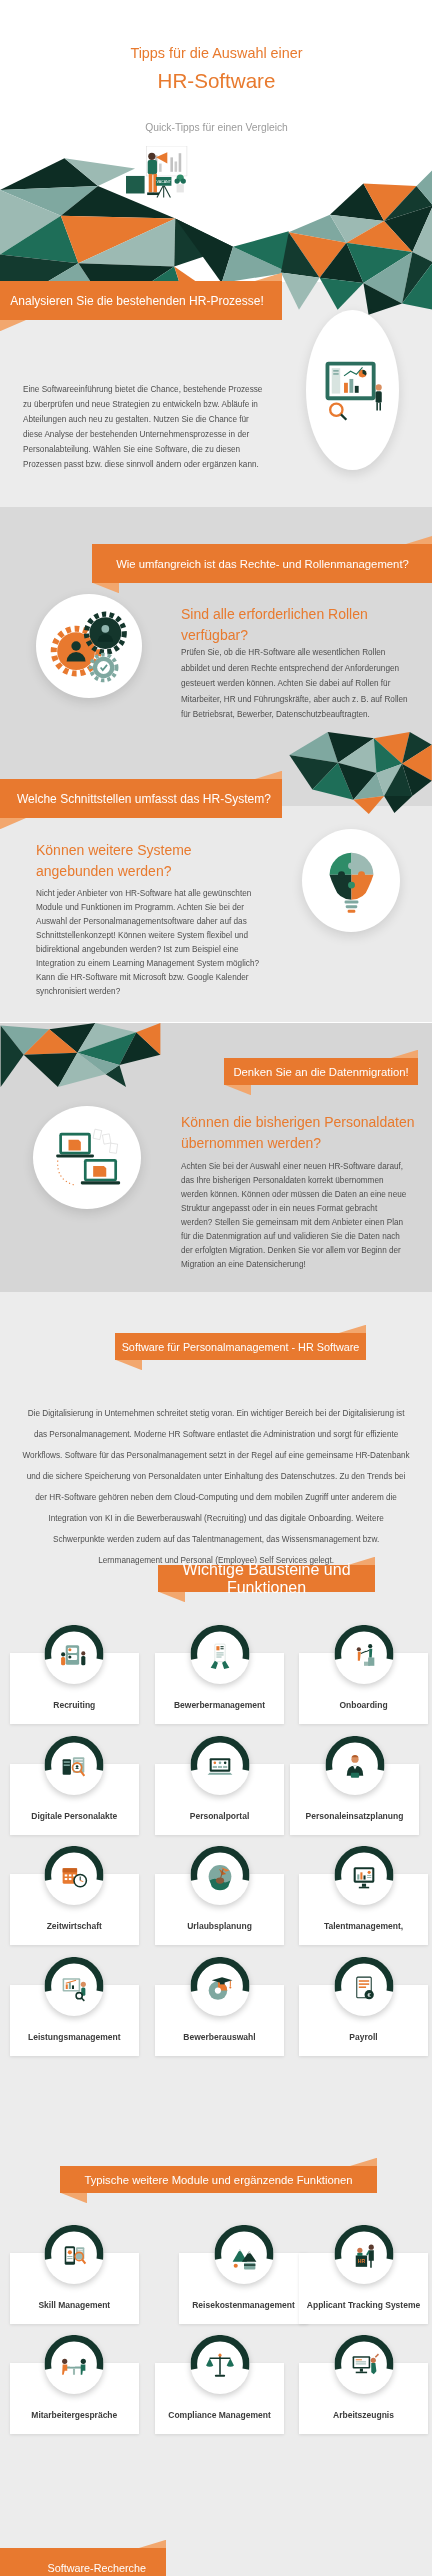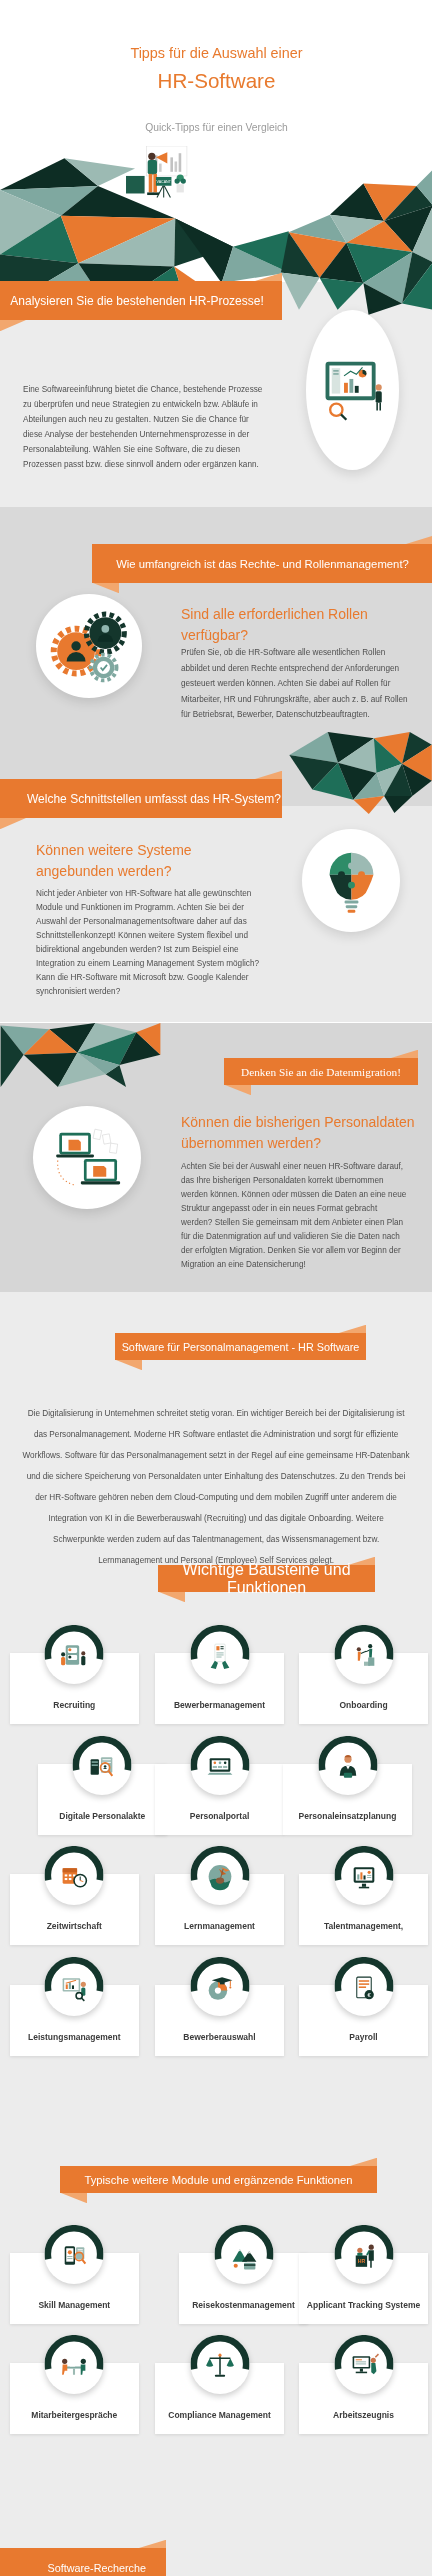--- a/index.html
+++ b/index.html
@@ -173,21 +173,21 @@
       <polygon points="135,132 180,80 195,125" fill="#7FA8A0"></polygon>
       <polygon points="180,80 230,62 195,125" fill="#9CBAB3"></polygon>
       <polygon points="230,62 288,25 288,95" fill="#E8792F"></polygon>
       <polygon points="230,62 288,95 250,125" fill="#0D2D24"></polygon>
       <polygon points="195,125 230,62 250,125" fill="#133A2F"></polygon>
       <polygon points="135,132 195,125 165,160" fill="#E8792F"></polygon>
       <polygon points="195,125 250,125 215,158" fill="#0D2D24"></polygon>
     </svg>
 
   <div class="ribbon" style="left:0;top:779px;width:282px;font-size:12px;">
-    <span class="txt" style="padding-left:27px;">Welche Schnittstellen umfasst das HR-System?</span>
+    <span class="txt" style="padding-left:17px;">Welche Schnittstellen umfasst das HR-System?</span>
     <span class="fold bl"></span>
     <span class="fold tr"></span>
   </div>
 
   <div class="h2" style="left:36px;top:840px;width:237px;">Können weitere Systeme angebunden werden?</div>
   <div class="body-text" style="left:36px;top:887px;width:227px;line-height:14px;">Nicht jeder Anbieter von HR-Software hat alle gewünschten Module und Funktionen im Programm. Achten Sie bei der Auswahl der Personalmanagementsoftware daher auf das Schnittstellenkonzept! Können weitere System flexibel und bidirektional angebunden werden? Ist zum Beispiel eine Integration zu einem Learning Management System möglich? Kann die HR-Software mit Microsoft bzw. Google Kalender synchronisiert werden?</div>
   <div class="bubble" style="left:302px;top:829px;width:98px;height:103px;">
     <svg width="77" height="81" viewBox="0 0 200 200">
       <path d="M100,28 A57,57 0 0 0 43,85 L100,85 Z" fill="#2E8C68"></path>
       <path d="M100,28 A57,57 0 0 1 157,85 L100,85 Z" fill="#9CBAB3"></path>
@@ -211,21 +211,21 @@
       <polygon points="45,62 95,12 150,58" fill="#E8792F"></polygon>
       <polygon points="45,62 150,58 112,125" fill="#0D2D24"></polygon>
       <polygon points="112,125 150,58 205,100" fill="#9CBAB3"></polygon>
       <polygon points="150,58 265,18 232,82" fill="#1E6E58"></polygon>
       <polygon points="232,82 265,18 312,62" fill="#0D2D24"></polygon>
       <polygon points="205,100 232,82 245,125" fill="#133A2F"></polygon>
       <polygon points="150,58 232,82 205,100" fill="#7FA8A0"></polygon>
       <polygon points="265,18 312,0 312,62" fill="#E8792F"></polygon>
     </svg>
 
-  <div class="ribbon center" style="left:224px;top:1058px;width:194px;height:27px;font-size:11.3px;font-family:Liberation Serif, serif;">
+  <div class="ribbon center" style="left:224px;top:1058px;width:194px;height:27px;font-size:11.3px;">
     <span class="txt">Denken Sie an die Datenmigration!</span>
     <span class="fold br-inner"></span>
     <span class="fold tr"></span>
   </div>
 
   <div class="bubble" style="left:33px;top:1106px;width:108px;height:103px;">
     <svg width="82" height="77" viewBox="0 0 200 200">
       <rect x="28" y="36" width="82" height="56" rx="6" fill="#1E6E58"></rect>
       <rect x="35" y="43" width="68" height="42" fill="#ffffff"></rect>
       <path d="M52,54 h26 l6,6 v22 h-32 Z" fill="#E8792F"></path>
@@ -308,21 +308,21 @@
             <circle cx="20" cy="16" r="4" fill="#5B3A2E"></circle>
             <path d="M18,21 L24,21 L22,38 L18,38 Z" fill="#E8792F"></path>
             <line x1="24" y1="24" x2="34" y2="20" stroke="#14362C" stroke-width="2"></line>
             <circle cx="42" cy="10" r="4" fill="#14362C"></circle>
             <path d="M40,15 L46,15 L45,32 L40,32 Z" fill="#1E6E58"></path>
             <line x1="40" y1="18" x2="33" y2="21" stroke="#14362C" stroke-width="2"></line>
           </svg>
         </div>
         <div class="card-label">Onboarding</div>
       </div>
-      <div class="card" style="left: 9.8px; top: 1764px; margin-left: 28px;">
+      <div class="card" style="left: 9.8px; top: 1764px;">
         <div class="card-circle">
           <svg width="59" height="59" viewBox="0 0 115 115" style="left:0;top:0;">
             <path d="M7.3,66.4 A51,51 0 1 1 107.7,66.4" fill="none" stroke="#14362C" stroke-width="13"></path>
           </svg>
           <svg width="31" height="31" viewBox="0 0 60 60" style="left:14px;top:15.5px;">
             <rect x="8" y="14" width="16" height="30" rx="2" fill="#14362C"></rect>
             <rect x="10" y="18" width="12" height="3" fill="#7FA8A0"></rect>
             <rect x="10" y="24" width="12" height="3" fill="#7FA8A0"></rect>
             <rect x="28" y="10" width="22" height="30" rx="2" fill="#9CBAB3"></rect>
             <rect x="31" y="14" width="16" height="2" fill="#fff"></rect>
@@ -348,21 +348,21 @@
             <circle cx="30" cy="21" r="2.5" fill="#7FA8A0"></circle>
             <circle cx="40" cy="21" r="2.5" fill="#14362C"></circle>
             <rect x="16" y="27" width="8" height="4" fill="#9CBAB3"></rect>
             <rect x="26" y="27" width="8" height="4" fill="#9CBAB3"></rect>
             <rect x="36" y="27" width="8" height="4" fill="#9CBAB3"></rect>
             <path d="M6,44 L54,44 L50,40 L10,40 Z" fill="#7FA8A0"></path>
           </svg>
         </div>
         <div class="card-label">Personalportal</div>
       </div>
-      <div class="card" style="left: 283px; top: 1764px;">
+      <div class="card" style="left: 290px; top: 1764px;">
         <div class="card-circle">
           <svg width="59" height="59" viewBox="0 0 115 115" style="left:0;top:0;">
             <path d="M7.3,66.4 A51,51 0 1 1 107.7,66.4" fill="none" stroke="#14362C" stroke-width="13"></path>
           </svg>
           <svg width="31" height="31" viewBox="0 0 60 60" style="left:14px;top:15.5px;">
             <circle cx="30" cy="14" r="7" fill="#D98E5F"></circle>
             <path d="M23,10 a8,8 0 0 1 14,0 Z" fill="#B05C2A"></path>
             <path d="M14,46 q0,-20 16,-20 q16,0 16,20 Z" fill="#14362C"></path>
             <path d="M26,26 L34,26 L30,34 Z" fill="#fff"></path>
             <rect x="22" y="40" width="16" height="10" rx="2" fill="#1E6E58"></rect>
@@ -397,21 +397,21 @@
           </svg>
           <svg width="31" height="31" viewBox="0 0 60 60" style="left:14px;top:15.5px;">
             <circle cx="30" cy="28" r="22" fill="#7FA8A0"></circle>
             <path d="M10,36 q10,-7 20,0 q10,7 20,0 l-4,12 a22,22 0 0 1 -32,0 Z" fill="#1E6E58"></path>
             <path d="M32,10 l16,6 -7,3 z" fill="#E8792F"></path>
             <path d="M28,13 l14,10 -8,2 z" fill="#C9611F"></path>
             <line x1="36" y1="14" x2="31" y2="32" stroke="#8A5A3A" stroke-width="2"></line>
             <ellipse cx="30" cy="36" rx="8" ry="6" fill="#8A5A3A"></ellipse>
           </svg>
         </div>
-        <div class="card-label">Lernmanagement</div>
+        <div class="card-label">Urlaubsplanung</div>
       </div>
       <div class="card" style="left: 299px; top: 1874px;">
         <div class="card-circle">
           <svg width="59" height="59" viewBox="0 0 115 115" style="left:0;top:0;">
             <path d="M7.3,66.4 A51,51 0 1 1 107.7,66.4" fill="none" stroke="#14362C" stroke-width="13"></path>
           </svg>
           <svg width="31" height="31" viewBox="0 0 60 60" style="left:14px;top:15.5px;">
             <rect x="10" y="10" width="40" height="30" rx="3" fill="#14362C"></rect>
             <rect x="14" y="14" width="32" height="22" fill="#fff"></rect>
             <rect x="17" y="24" width="4" height="10" fill="#7FA8A0"></rect>

